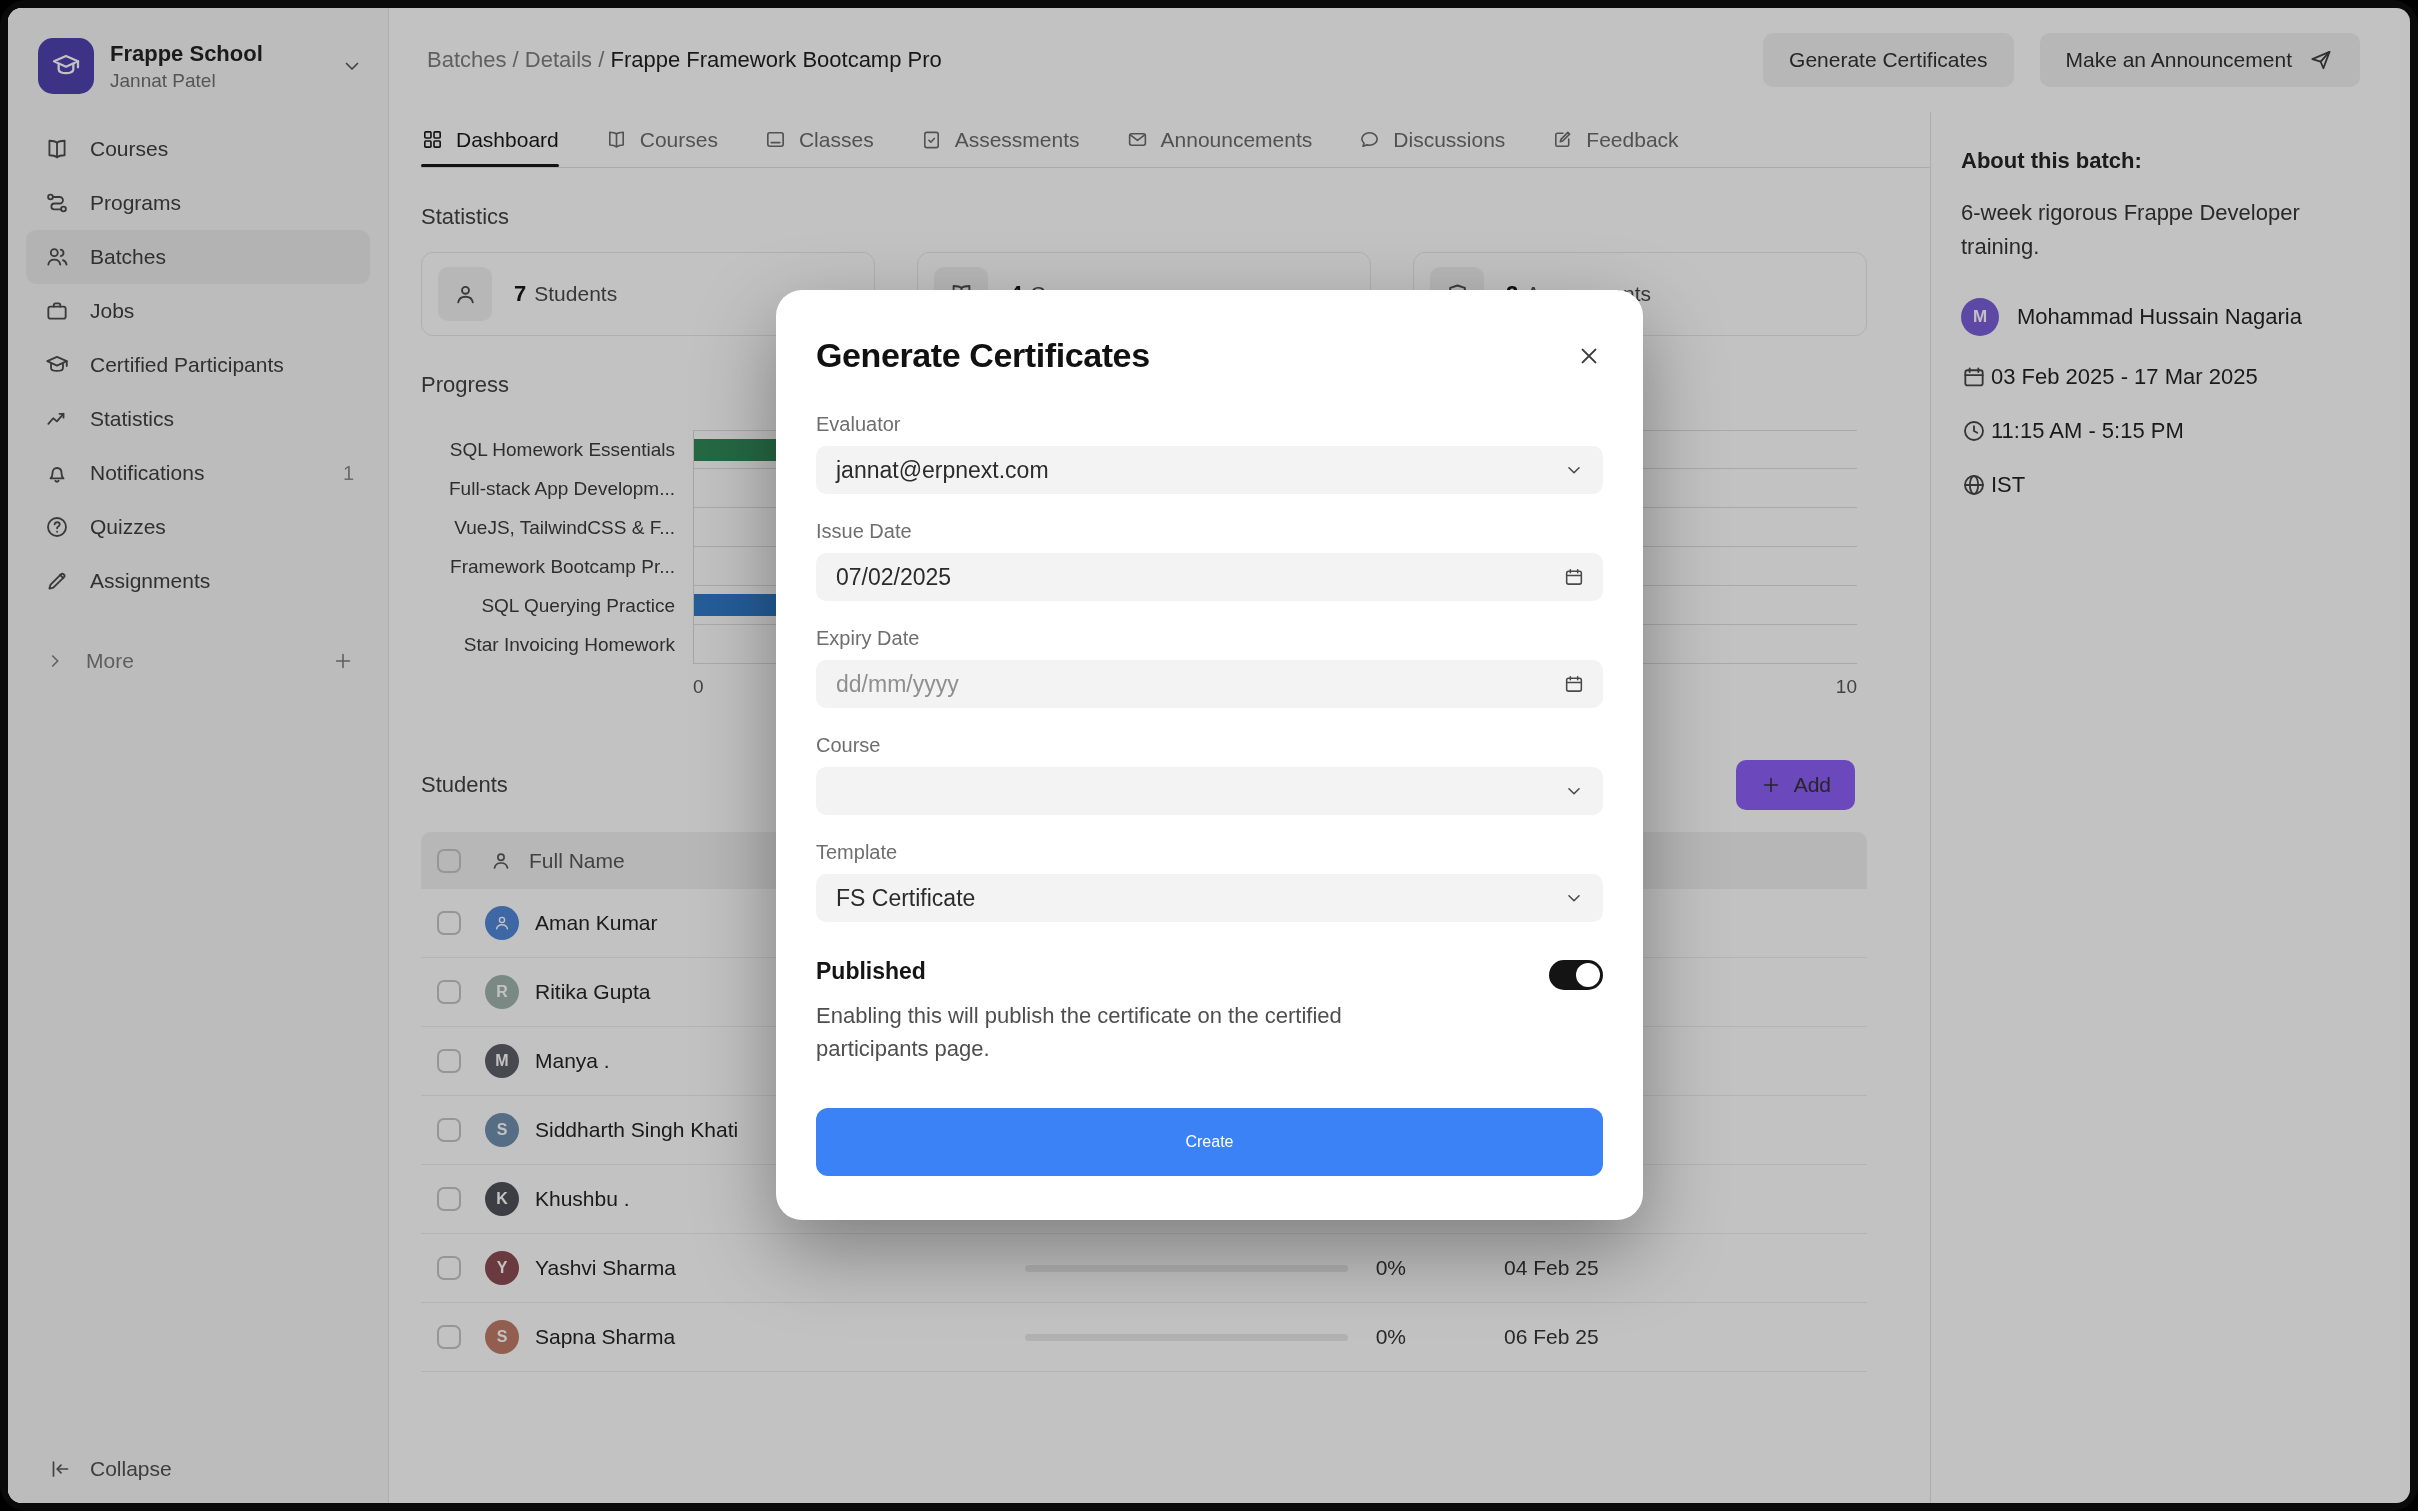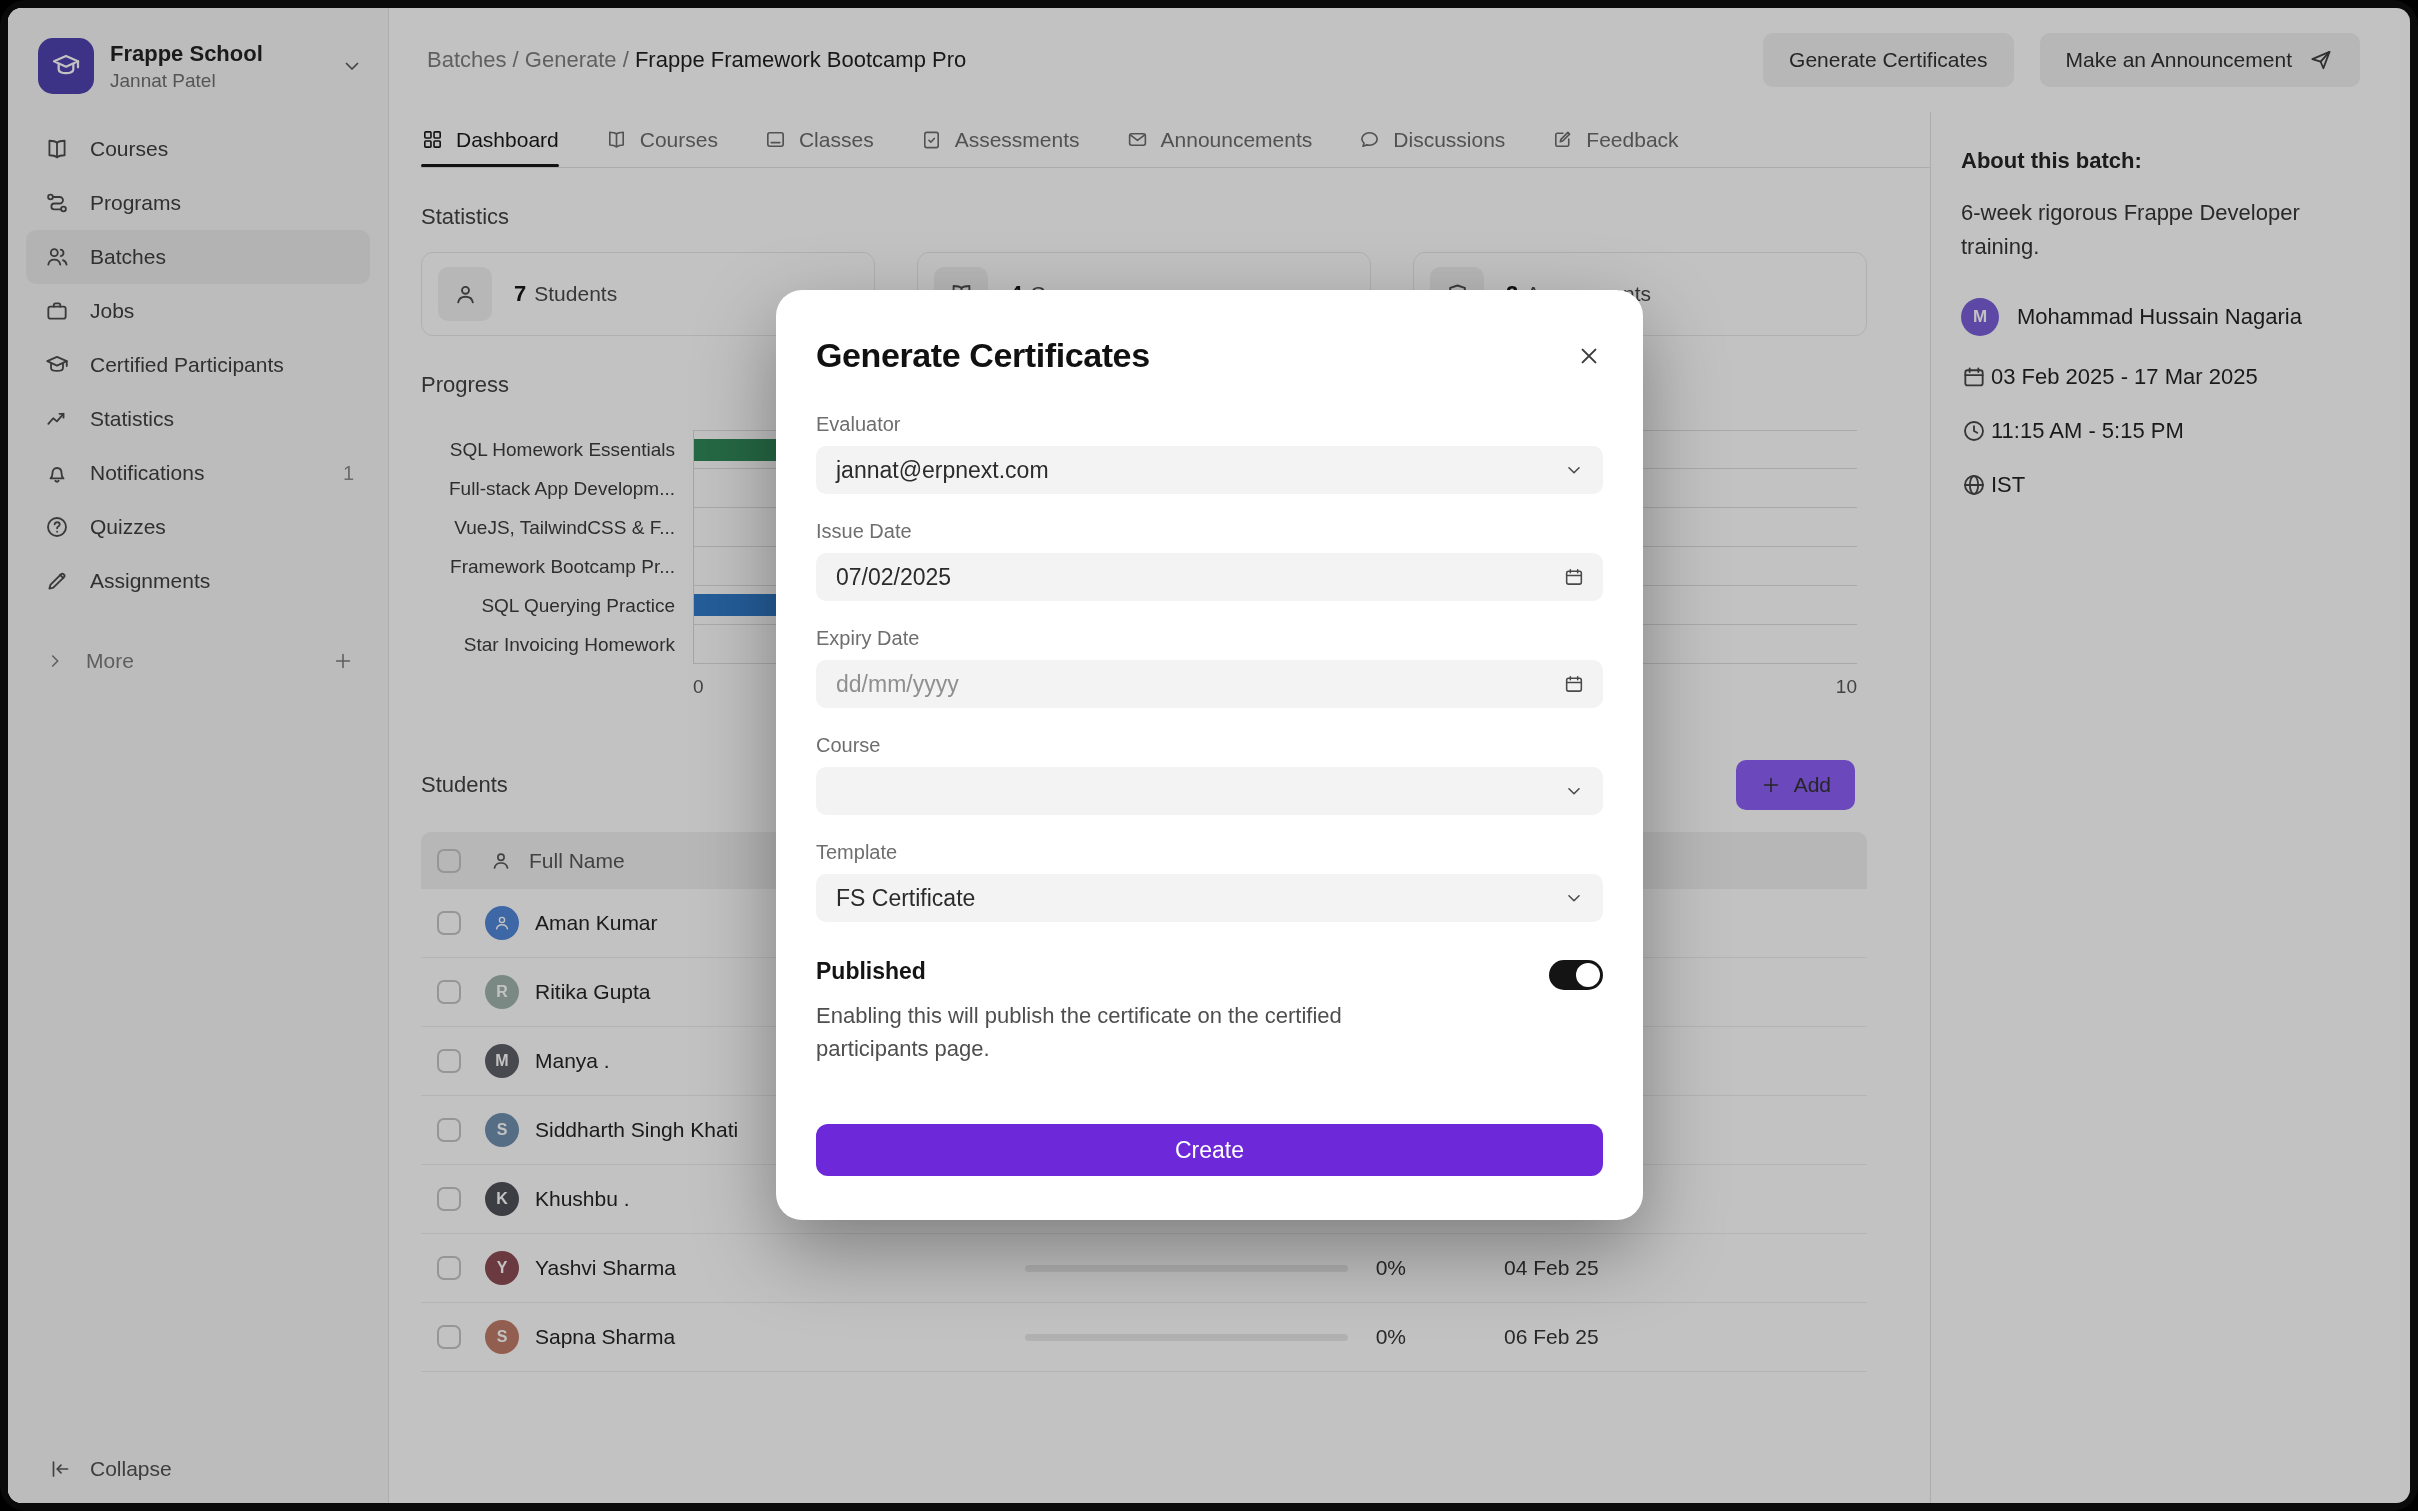--- a/index.html
+++ b/index.html
@@ -102,21 +102,21 @@
   .m-field:first-of-type{margin-top:38px;}
   .m-label{font-size:20px;color:#6e6e6e;}
   .m-input{margin-top:10px;height:48px;background:#f3f3f3;border-radius:10px;display:flex;align-items:center;padding:0 20px;font-size:23px;color:#2b2b2b;position:relative;cursor:pointer;}
   .m-input .ph{color:#8f8f8f;}
   .m-trail{position:absolute;right:18px;width:22px;height:22px;color:#4a4a4a;}
   .m-toggle-row{margin-top:36px;display:flex;align-items:flex-start;justify-content:space-between;}
   .m-pub{font-size:23px;font-weight:600;color:#141414;}
   .m-desc{margin-top:14px;font-size:22px;color:#4e4e4e;line-height:1.5;max-width:560px;}
   .toggle{width:54px;height:30px;border-radius:15px;background:#141414;position:relative;cursor:pointer;flex-shrink:0;margin-top:2px;}
   .knob{position:absolute;right:3px;top:3px;width:24px;height:24px;border-radius:50%;background:#fff;}
-  .m-create{position:absolute;left:40px;right:40px;bottom:44px;height:52px;background:#6d28d9;border-radius:12px;color:#fff;font-size:23px;display:flex;align-items:center;justify-content:center;cursor:pointer;}
+  .m-create{position:absolute;left:40px;right:40px;bottom:44px;height:68px;background:#3b82f6;border-radius:12px;color:#fff;font-size:16px;display:flex;align-items:center;justify-content:center;cursor:pointer;}
 </style>
 </head>
 <body>
 
 <div class="screen">
   <div class="app">
 
     <aside class="sidebar">
       <div class="sb-head">
         <div class="sb-logo">
@@ -247,21 +247,21 @@
               <path d="M19.5 12H9.5"></path>
               <path d="M13 8.2L9.2 12l3.8 3.8"></path>
             </svg>
           </span>
         <span>Collapse</span>
       </div>
     </aside>
 
     <div class="main">
       <div class="topbar">
-        <div class="crumb" id="breadcrumb"><span class="lnk">Batches</span><span> / </span><span class="lnk">Generate</span><span> / </span><span class="cur">Frappe Framework Bootcamp Pro</span></div>
+        <div class="crumb" id="breadcrumb"><span class="lnk">Batches</span><span> / </span><span class="lnk">Details</span><span> / </span><span class="cur">Frappe Framework Bootcamp Pro</span></div>
         <div class="actions" id="header-actions">
             <div class="btn">
               <span>Generate Certificates</span>
             </div>
             <div class="btn">
               <span>Make an Announcement</span>
               <span class="ic">
                 <svg viewBox="0 0 24 24">
                   <path d="M4 11.2L19.8 4.5 14.2 19.6l-2.5-6z"></path>
                   <path d="M11.7 13.6l8.1-9.1"></path>

